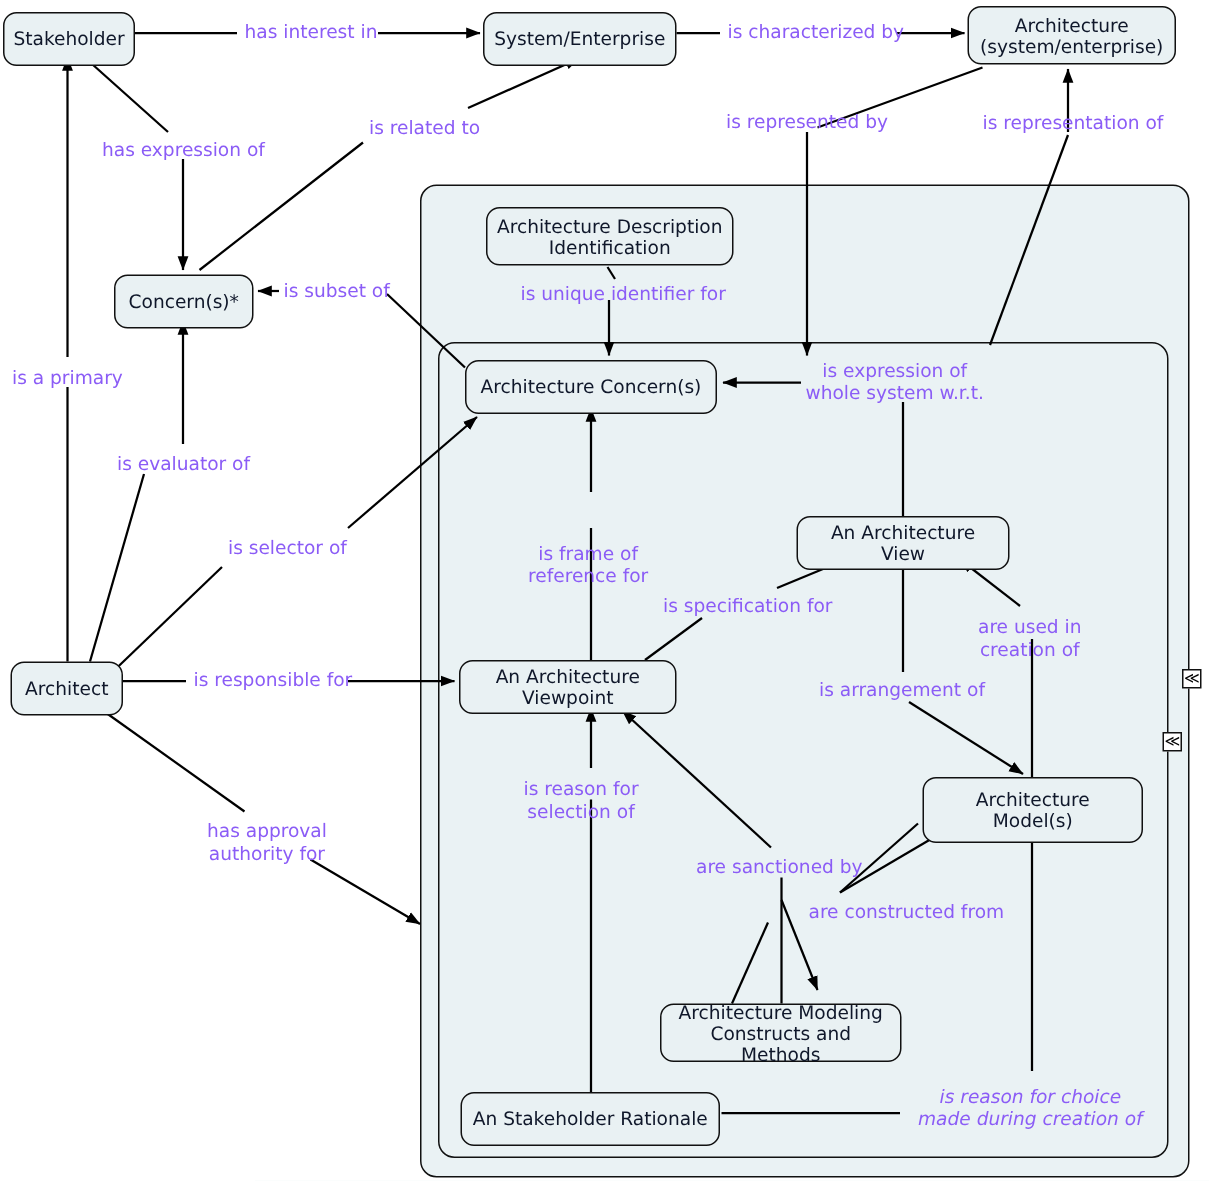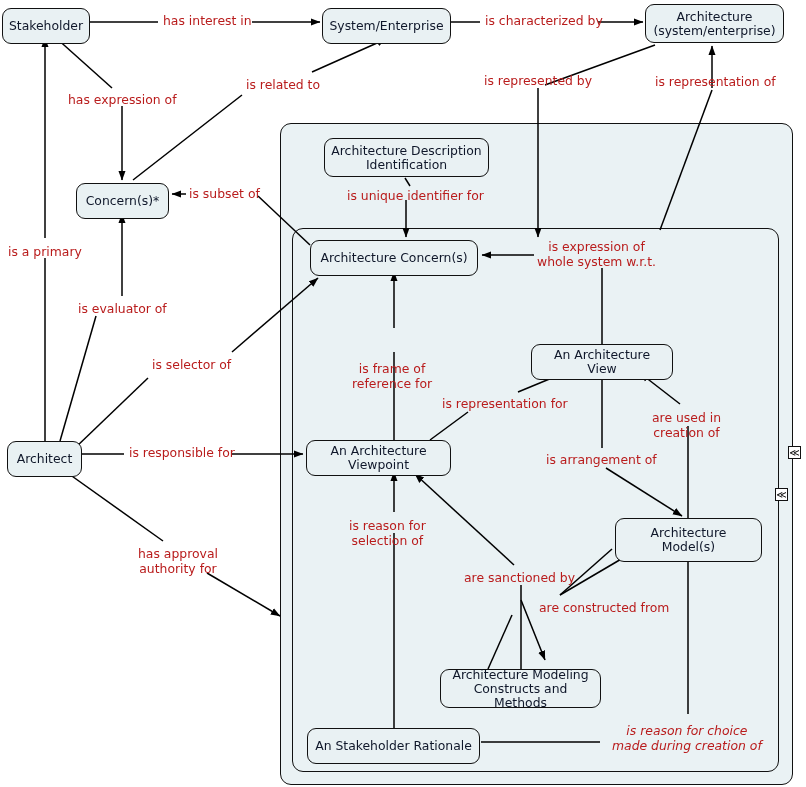--- a/index.html
+++ b/index.html
@@ -23,21 +23,21 @@
   .panel{
     position:absolute;
     box-sizing:border-box;
     background:#eaf2f4;
     border:1.4px solid #111111;
     border-radius:11px;
   }
   .edge-label{
     position:absolute;
     font-size:12.4px;
-    color:#b91c1c;
+    color:#8b5cf6;
     line-height:14.5px;
     white-space:pre-line;
     text-align:center;
     background:transparent;
   }
   .chev-btn{
     position:absolute;
     width:13px;height:13px;
     box-sizing:border-box;
     border:1.2px solid #111111;
@@ -161,21 +161,21 @@
   <div class="edge-label" style="left:68px;top:93px;">has expression of</div>
   <div class="edge-label" style="left:347px;top:189px;">is unique identifier for</div>
   <div class="edge-label" style="left:189px;top:187px;">is subset of</div>
   <div class="edge-label" style="left:537px;top:240px;">is expression of
 whole system w.r.t.</div>
   <div class="edge-label" style="left:8px;top:245px;">is a primary</div>
   <div class="edge-label" style="left:78px;top:302px;">is evaluator of</div>
   <div class="edge-label" style="left:352px;top:331px;margin-top:31px;">is frame of
 reference for</div>
   <div class="edge-label" style="left:152px;top:358px;">is selector of</div>
-  <div class="edge-label" style="left:442px;top:397px;">is representation for</div>
+  <div class="edge-label" style="left:442px;top:397px;">is specification for</div>
   <div class="edge-label" style="left:652px;top:411px;">are used in
 creation of</div>
   <div class="edge-label" style="left:129px;top:446px;">is responsible for</div>
   <div class="edge-label" style="left:546px;top:453px;">is arrangement of</div>
   <div class="edge-label" style="left:349px;top:519px;">is reason for
 selection of</div>
   <div class="edge-label" style="left:138px;top:547px;">has approval
 authority for</div>
   <div class="edge-label" style="left:464px;top:571px;">are sanctioned by</div>
   <div class="edge-label" style="left:539px;top:601px;">are constructed from</div>

